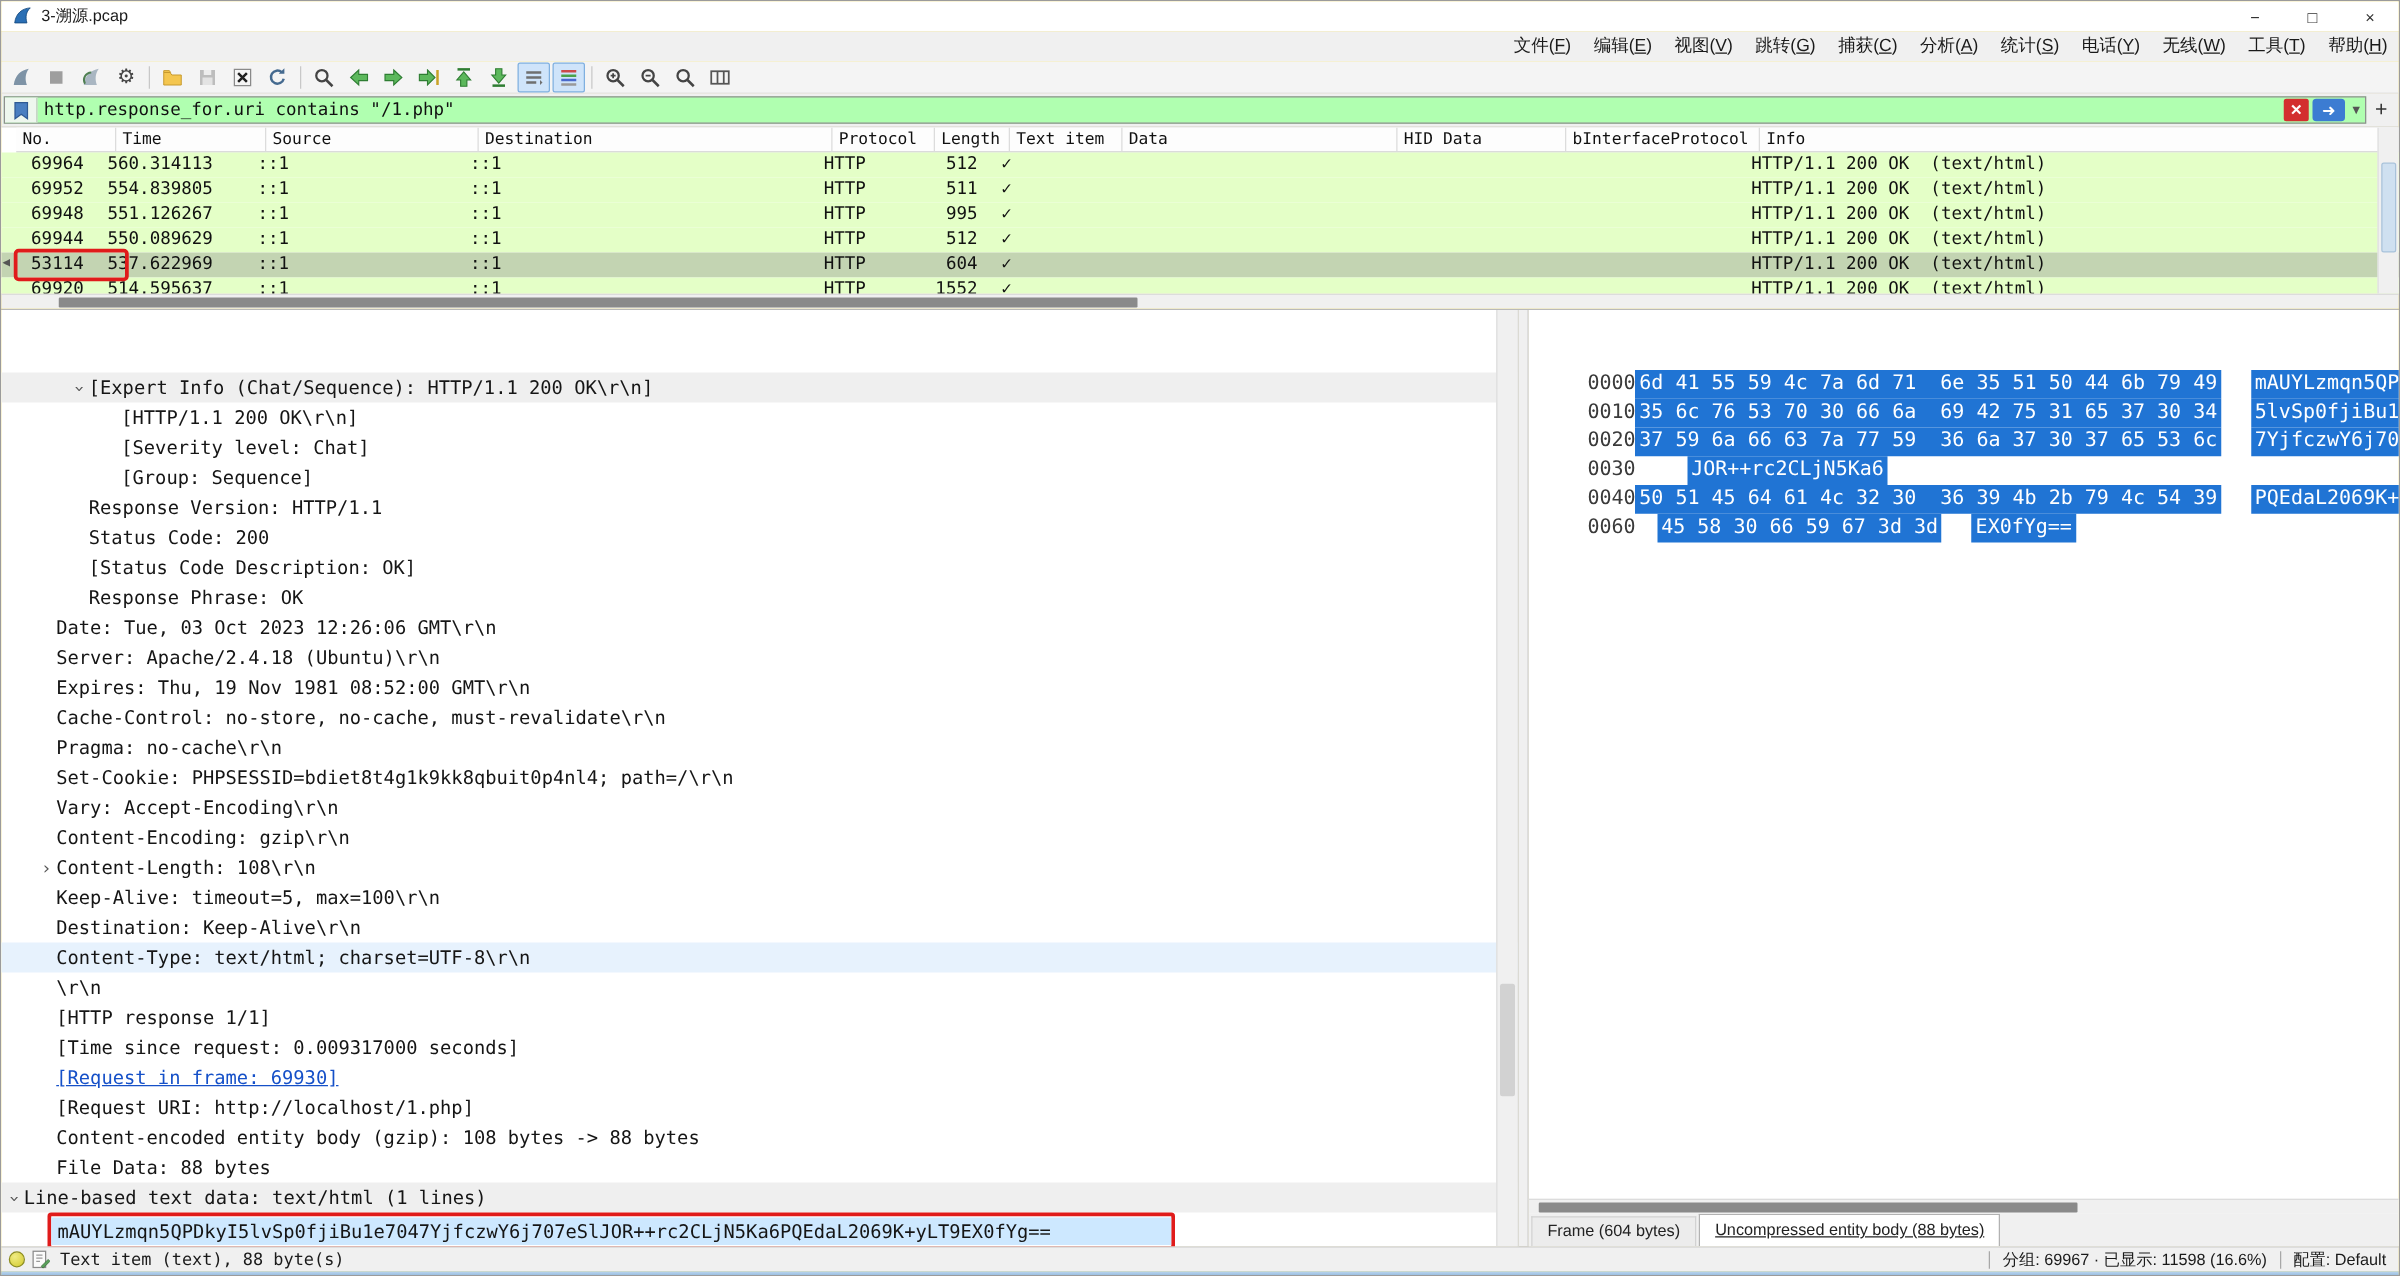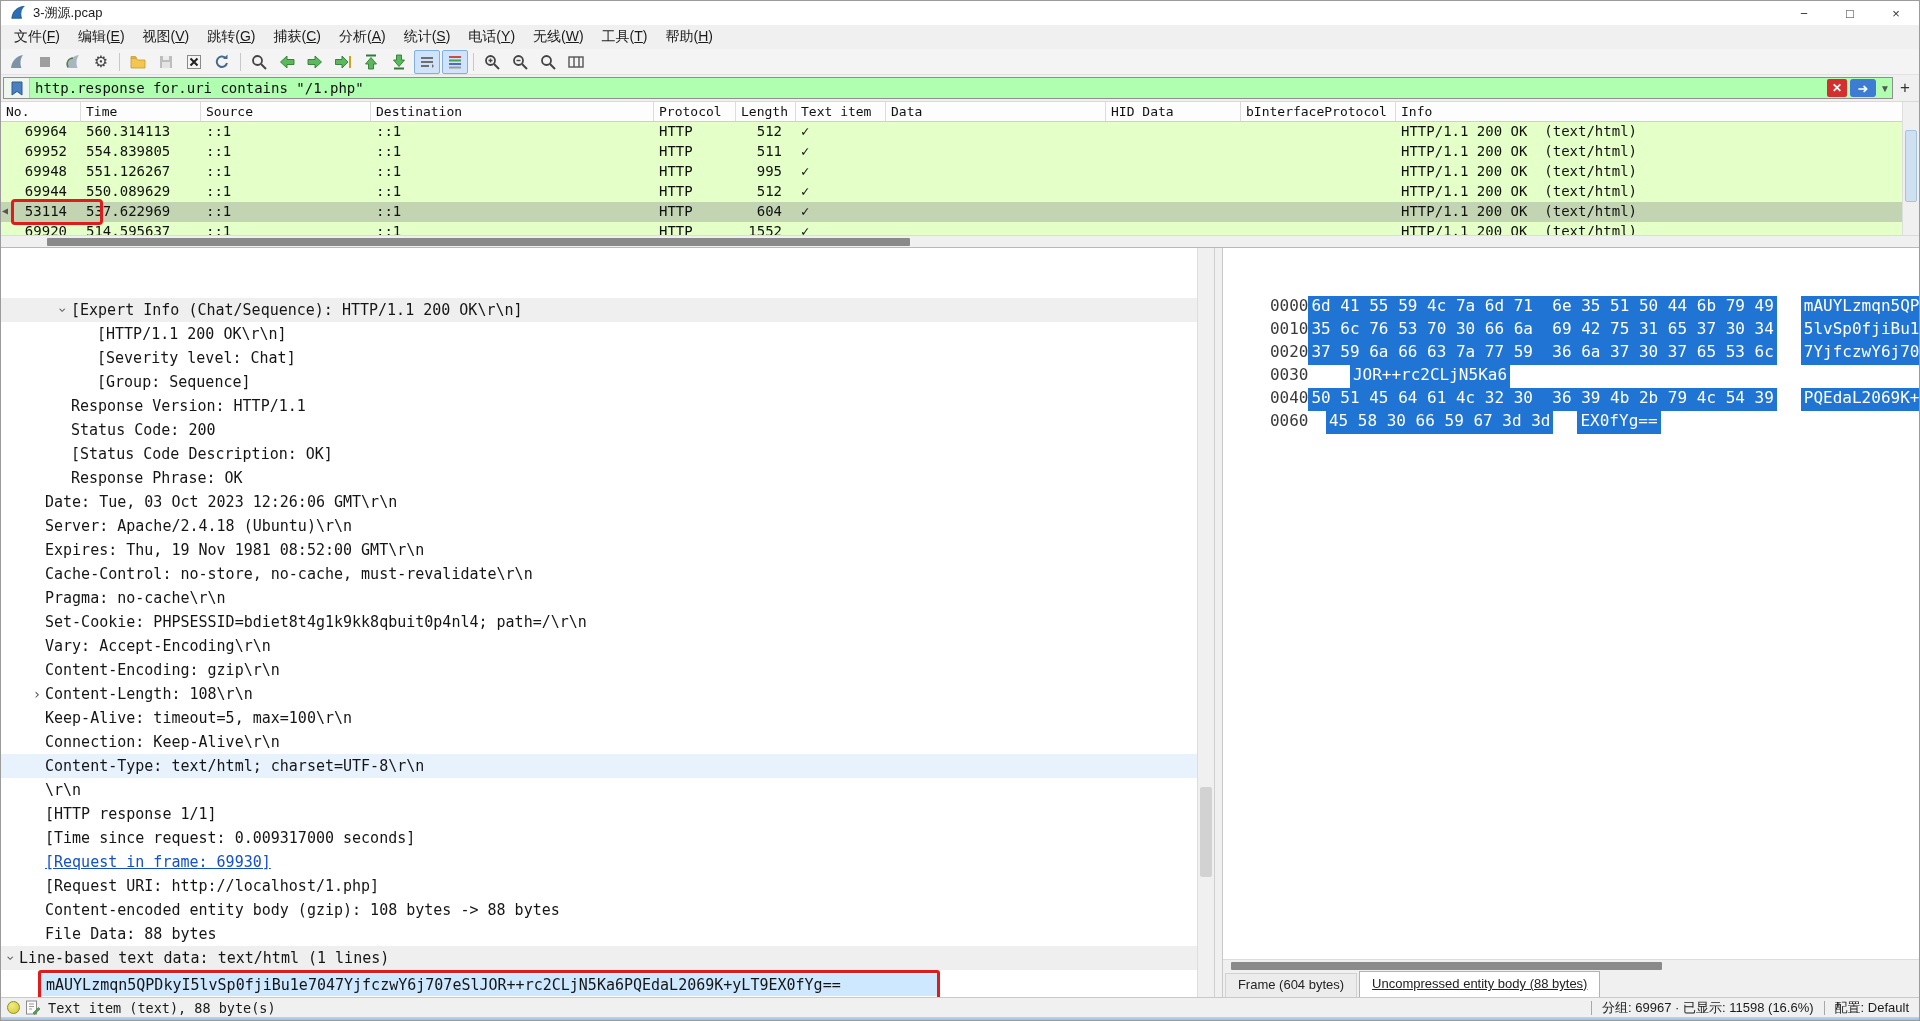--- a/index.html
+++ b/index.html
@@ -12,21 +12,21 @@
   .window{width:1920px;height:1021px;display:flex;flex-direction:column;border:1px solid #9b9b9b;background:#fde047;}
 
   
   .titlebar{height:24px;background:#ffffff;display:flex;align-items:center;padding-left:8px;flex:0 0 auto;}
   .titlebar .ticon{width:18px;height:16px;margin-right:6px;}
   .ttext{font-size:13px;color:#1a1a1a;flex:1 1 auto;}
   .wbtns{display:flex;height:100%;}
   .wbtn{width:46px;height:100%;display:flex;align-items:center;justify-content:center;font-size:13px;color:#333;}
 
   
-  .menubar{height:24px;display:flex;align-items:center;background:#f0f0f0;padding-left:4px;flex:0 0 auto;}
+  .menubar{height:24px;display:flex;align-items:center;background:#f0f0f0;padding-left:14px;flex:0 0 auto;justify-content:flex-end;}
   .mi{padding:2px 9px;font-size:14px;color:#1a1a1a;}
 
   
   .toolbar{height:26px;display:flex;align-items:center;background:#f4f4f4;padding-left:2px;flex:0 0 auto;border-bottom:1px solid #e2e2e2;}
   .tbtn{width:26px;height:24px;display:flex;align-items:center;justify-content:center;margin:0 1px;border-radius:2px;}
   .tbtn.on{background:#cfe4fa;border:1px solid #7fb0e0;}
   .tsep{width:1px;height:18px;background:#c8c8c8;margin:0 4px;}
   .tbtn svg{width:18px;height:18px;}
   .gchar{font-size:16px;color:#444;line-height:1;}
 
@@ -36,21 +36,21 @@
   .fbook{width:26px;height:100%;background:#eef7ee;border-right:1px solid #b9cdb9;display:flex;align-items:center;justify-content:center;}
   .ftext{flex:1 1 auto;font-family:"DejaVu Sans Mono",monospace;font-size:14px;color:#101010;padding-left:5px;white-space:pre;overflow:hidden;}
   .fclear{width:20px;height:18px;background:#d32f2f;border-radius:2px;display:flex;align-items:center;justify-content:center;color:#fff;font-size:12px;font-weight:bold;margin-right:3px;}
   .fapply{width:26px;height:18px;background:var(--applyblue);border-radius:3px;display:flex;align-items:center;justify-content:center;color:#fff;font-size:13px;margin-right:2px;}
   .fdrop{width:14px;color:#555;font-size:10px;text-align:center;}
   .fplus{width:24px;text-align:center;font-size:17px;color:#333;}
 
   
   .packetlist{height:134px;background:#ffffff;position:relative;flex:0 0 auto;overflow:hidden;border-top:1px solid #d9d9d9;}
   .pgrid{display:grid;grid-template-columns:80px 120px 170px 283px 82px 60px 90px 220px 135px 155px 1fr;}
-  .phead{height:20px;background:#fdfdfd;border-bottom:1px solid #cfcfcf;font-family:"DejaVu Sans Mono",monospace;font-size:13px;}
+  .phead{height:20px;background:#fdfdfd;border-bottom:1px solid #cfcfcf;font-family:"DejaVu Sans Mono",monospace;font-size:13px;margin-left:12px;}
   .phead .pc{border-right:1px solid #dcdcdc;padding:2px 4px 0 5px;white-space:nowrap;overflow:hidden;}
   .prow{height:20px;background:var(--row-bg);font-family:"DejaVu Sans Mono",monospace;font-size:14px;position:relative;}
   .prow.sel{background:var(--row-sel);}
   .prow.partial{height:14px;overflow:hidden;}
   .pc{white-space:pre;overflow:hidden;padding:1px 4px 0 5px;}
   .prow .c0{text-align:right;padding-right:14px;}
   .prow .c5{text-align:right;padding-right:14px;}
   .rowarrow{position:absolute;left:1px;top:3px;font-size:10px;color:#555;}
   .vscroll{position:absolute;right:0;top:0;bottom:0;width:17px;background:#f0f0f0;border-left:1px solid #dedede;}
   .vthumb{position:absolute;left:2px;right:2px;top:28px;height:72px;background:#cfe0f0;border:1px solid #a8c2da;border-radius:2px;}
@@ -390,21 +390,21 @@
           <div class="dline" style="padding-left: 28px;"><span class="exp"></span><span class="dtext">Date: Tue, 03 Oct 2023 12:26:06 GMT\r\n</span></div>
           <div class="dline" style="padding-left: 28px;"><span class="exp"></span><span class="dtext">Server: Apache/2.4.18 (Ubuntu)\r\n</span></div>
           <div class="dline" style="padding-left: 28px;"><span class="exp"></span><span class="dtext">Expires: Thu, 19 Nov 1981 08:52:00 GMT\r\n</span></div>
           <div class="dline" style="padding-left: 28px;"><span class="exp"></span><span class="dtext">Cache-Control: no-store, no-cache, must-revalidate\r\n</span></div>
           <div class="dline" style="padding-left: 28px;"><span class="exp"></span><span class="dtext">Pragma: no-cache\r\n</span></div>
           <div class="dline" style="padding-left: 28px;"><span class="exp"></span><span class="dtext">Set-Cookie: PHPSESSID=bdiet8t4g1k9kk8qbuit0p4nl4; path=/\r\n</span></div>
           <div class="dline" style="padding-left: 28px;"><span class="exp"></span><span class="dtext">Vary: Accept-Encoding\r\n</span></div>
           <div class="dline" style="padding-left: 28px;"><span class="exp"></span><span class="dtext">Content-Encoding: gzip\r\n</span></div>
           <div class="dline" style="padding-left: 28px;"><span class="exp">›</span><span class="dtext">Content-Length: 108\r\n</span></div>
           <div class="dline" style="padding-left: 28px;"><span class="exp"></span><span class="dtext">Keep-Alive: timeout=5, max=100\r\n</span></div>
-          <div class="dline" style="padding-left: 28px;"><span class="exp"></span><span class="dtext">Connection: Keep-Alive\r\n</span></div>
+          <div class="dline" style="padding-left: 28px;"><span class="exp"></span><span class="dtext">Destination: Keep-Alive\r\n</span></div>
           <div class="dline h-blue" style="padding-left: 28px;"><span class="exp"></span><span class="dtext">Content-Type: text/html; charset=UTF-8\r\n</span></div>
           <div class="dline" style="padding-left: 28px;"><span class="exp"></span><span class="dtext">\r\n</span></div>
           <div class="dline" style="padding-left: 28px;"><span class="exp"></span><span class="dtext">[HTTP response 1/1]</span></div>
           <div class="dline" style="padding-left: 28px;"><span class="exp"></span><span class="dtext">[Time since request: 0.009317000 seconds]</span></div>
           <div class="dline" style="padding-left: 28px;"><span class="exp"></span><span class="dtext link">[Request in frame: 69930]</span></div>
           <div class="dline" style="padding-left: 28px;"><span class="exp"></span><span class="dtext">[Request URI: http://localhost/1.php]</span></div>
           <div class="dline" style="padding-left: 28px;"><span class="exp"></span><span class="dtext">Content-encoded entity body (gzip): 108 bytes -&gt; 88 bytes</span></div>
           <div class="dline" style="padding-left: 28px;"><span class="exp"></span><span class="dtext">File Data: 88 bytes</span></div>
           <div class="dline h-row" style="padding-left: 2px;"><span class="exp open">›</span><span class="dtext">Line-based text data: text/html (1 lines)</span></div>
           <div class="dline" style="padding-left: 28px;"><span class="exp"></span><span class="annot"><span class="dtext selbg">mAUYLzmqn5QPDkyI5lvSp0fjiBu1e7047YjfczwY6j707eSlJOR++rc2CLjN5Ka6PQEdaL2069K+yLT9EX0fYg==</span></span></div>

